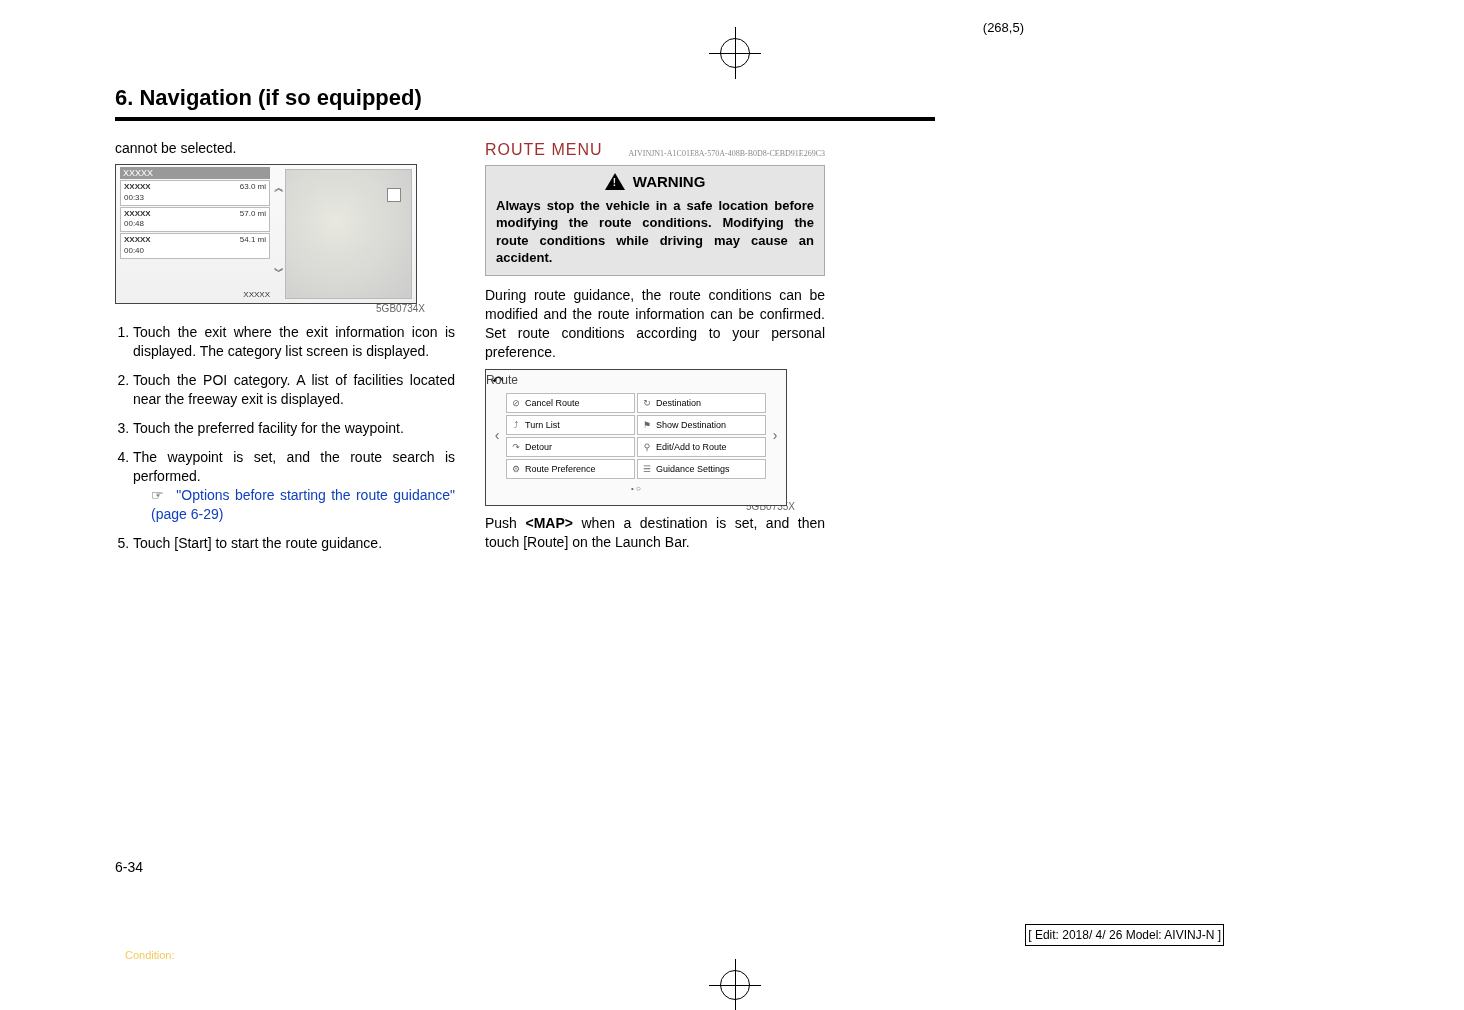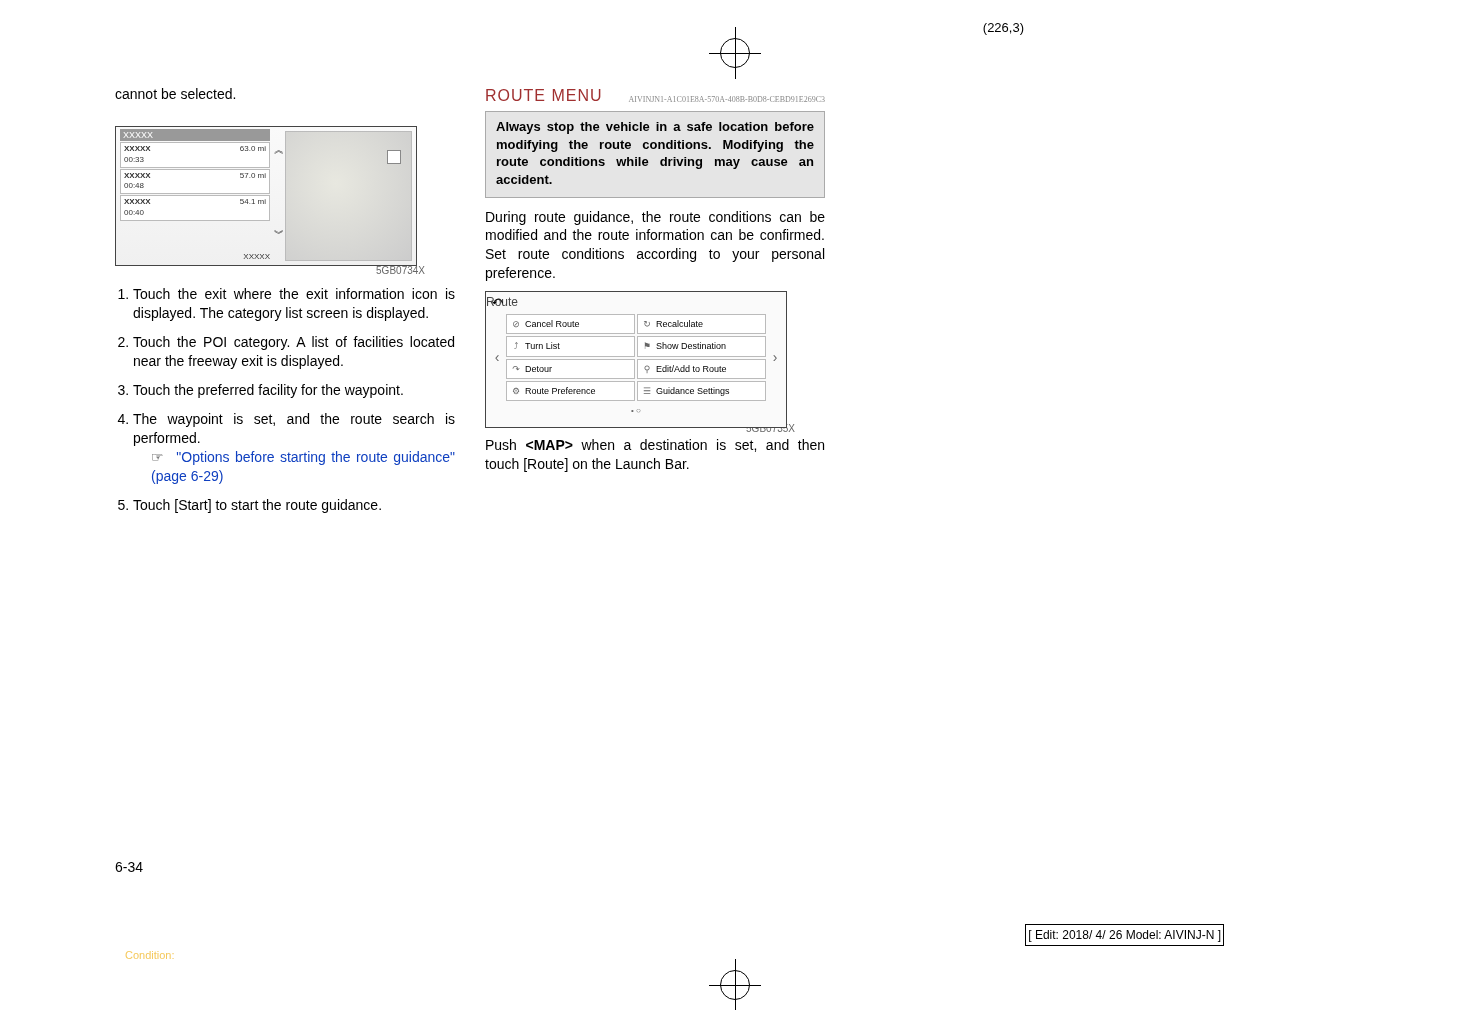--- a/index.html
+++ b/index.html
@@ -96,21 +96,21 @@
   .columns {
     display: flex;
     gap: 30px;
   }
   .col {
     width: 340px;
     font-size: 14px;
     line-height: 1.35;
   }
   .continued {
-    margin-bottom: 22px;
+    margin-bottom: 6px;
   }
   .screenshot-box {
     border: 1px solid #444;
     width: 300px;
     height: 138px;
     margin-bottom: 4px;
     position: relative;
     font-size: 9px;
     color: #333;
     background: linear-gradient(#fafafa, #f0f0f0);
@@ -334,29 +334,30 @@
     border: 1px solid #000;
     padding: 3px 2px;
     font-size: 12px;
     background: #fff;
     text-align: center;
   }
 </style>
 </head>
 <body>
 
-<div class="page-num-top">(226,3)</div>
+<div class="page-num-top">(268,5)</div>
 
 <div class="printer-marks">
   <div class="cross-top"></div>
   <div class="cross-bottom"></div>
 </div>
 
 <div class="page">
 
+  <div class="chapter-title">6. Navigation (if so equipped)</div>
 
   <div class="columns">
 
     <div class="col">
       <div class="continued">cannot be selected.</div>
 
       <div class="screenshot-box">
         <div class="fw-list">
           <div class="fw-title">XXXXX</div>
           <div class="fw-row">
@@ -395,37 +396,41 @@
         </li>
         <li>Touch [Start] to start the route guidance.</li>
       </ol>
     </div>
 
     <div class="col">
       <div class="section-title">ROUTE MENU</div>
       <div class="guid">AIVINJN1-A1C01E8A-570A-408B-B0D8-CEBD91E269C3</div>
 
       <div class="warning-box">
+        <div class="warning-header">
+          <span class="tri"></span>
+          <span>WARNING</span>
+        </div>
         <div class="warning-body">Always stop the vehicle in a safe location before modifying the route conditions. Modifying the route conditions while driving may cause an accident.</div>
       </div>
 
       <div class="para">During route guidance, the route conditions can be modified and the route information can be confirmed. Set route conditions according to your personal preference.</div>
 
       <div class="route-shot">
         <div class="route-back">⤺</div>
         <div class="route-title">Route</div>
         <div class="route-grid">
           <div class="route-arrow-l">‹</div>
           <div class="route-btn">
               <span class="ic">⊘</span>
               <span>Cancel Route</span>
             </div>
           <div class="route-btn">
               <span class="ic">↻</span>
-              <span>Recalculate</span>
+              <span>Destination</span>
             </div>
           <div class="route-arrow-r">›</div>
           <div class="route-btn">
               <span class="ic">⤴</span>
               <span>Turn List</span>
             </div>
           <div class="route-btn">
               <span class="ic">⚑</span>
               <span>Show Destination</span>
             </div>

